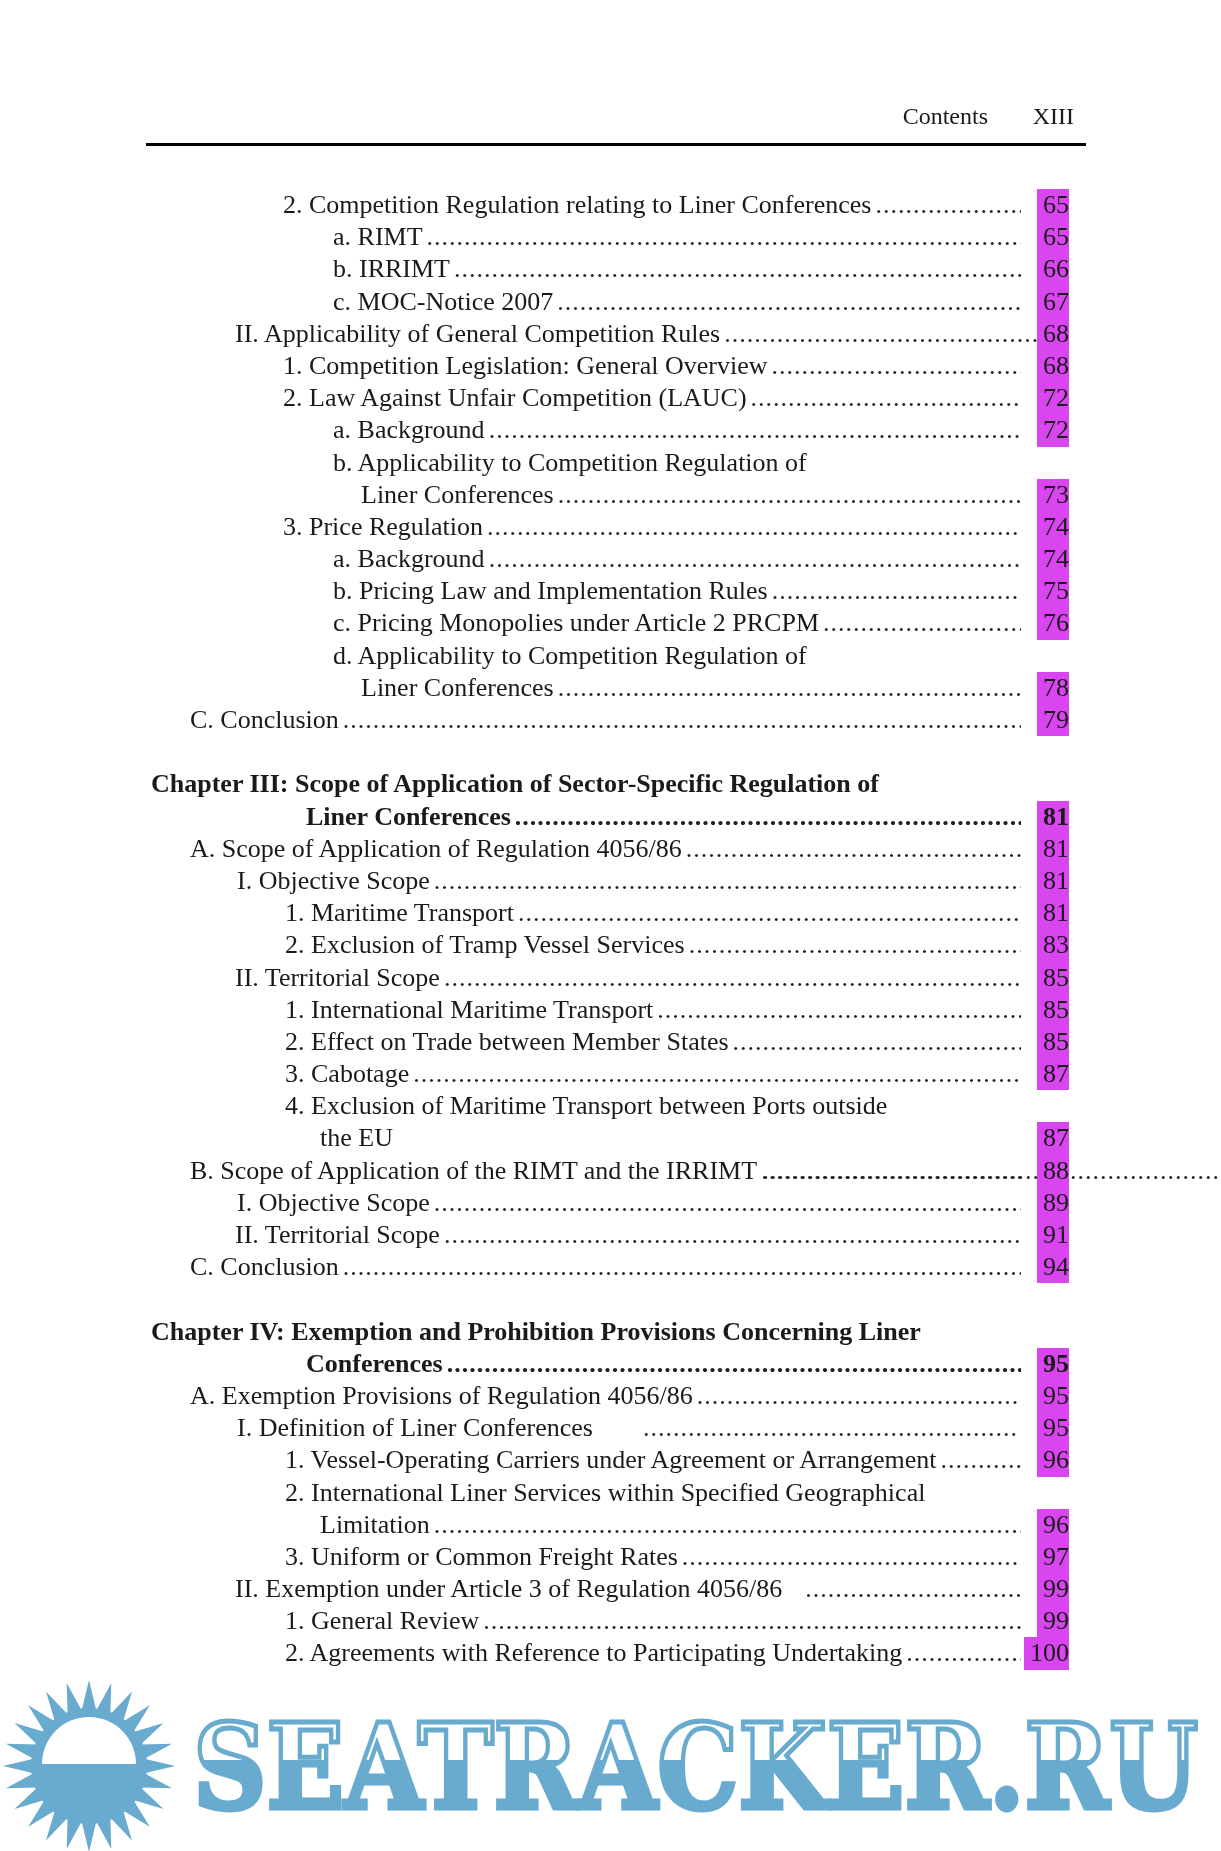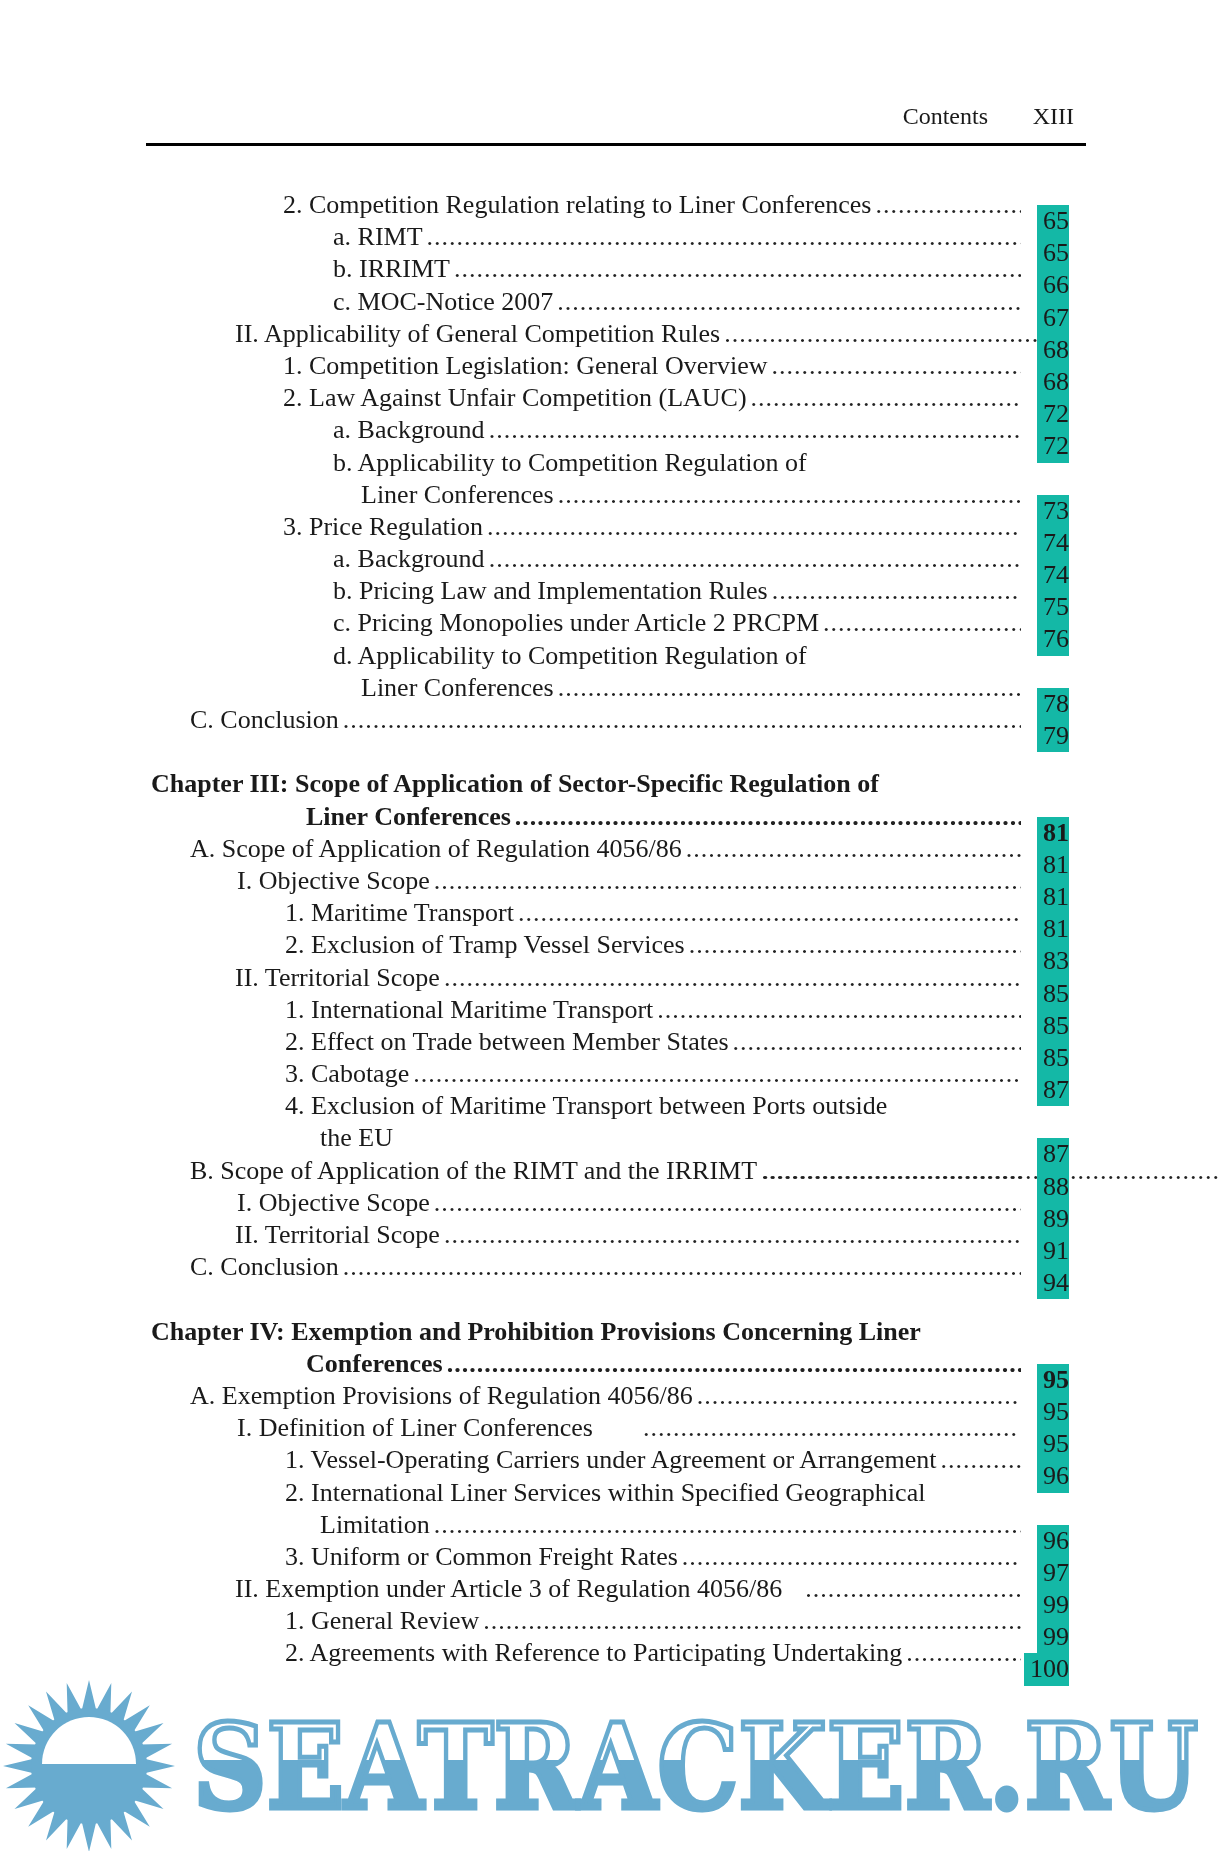--- a/index.html
+++ b/index.html
@@ -10,21 +10,21 @@
   .running-head .rh-page { position: absolute; right: 4px; top: 0; font-size: 24px; line-height: 32px; }
   .head-rule { position: absolute; top: 143px; left: 146px; width: 940px; height: 3px; background: #000; }
 
   .toc { position: absolute; top: 189px; left: 0; width: 1221px; }
   .row { position: relative; height: 32.2px; line-height: 32.2px; font-size: 26px; white-space: nowrap; }
   .row.gap { height: 32.2px; }
   .row .entry { position: absolute; right: 152px; display: flex; align-items: baseline; }
   .row .label { background: #fff; padding-right: 4px; }
   .row .leader { flex: 1; overflow: hidden; color: #222; letter-spacing: 1px; }
   .row .leader::before { content: "........................................................................................................................................................................................................................"; }
-  .row .pg { position: absolute; right: 152px; text-align: right; background: #14b8a6; padding-left: 6px; margin-top: 16px; }
+  .row .pg { position: absolute; right: 152px; text-align: right; background: #d946ef; padding-left: 6px; }
   .row.bold { font-weight: bold; }
   .row .plain { position: absolute; }
 
   .watermark { position: absolute; left: 0; top: 1680px; width: 1221px; height: 171px; }
 </style>
 </head>
 <body>
 
 <div class="running-head">
   <span class="rh-title">Contents</span>

